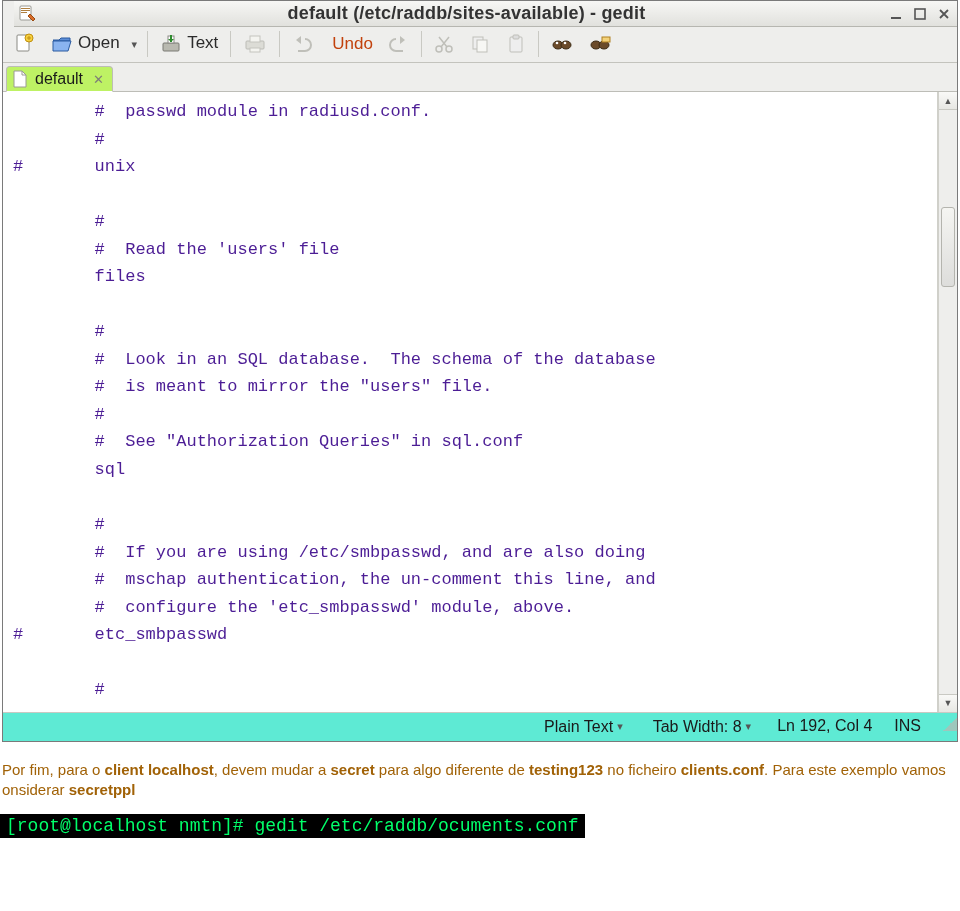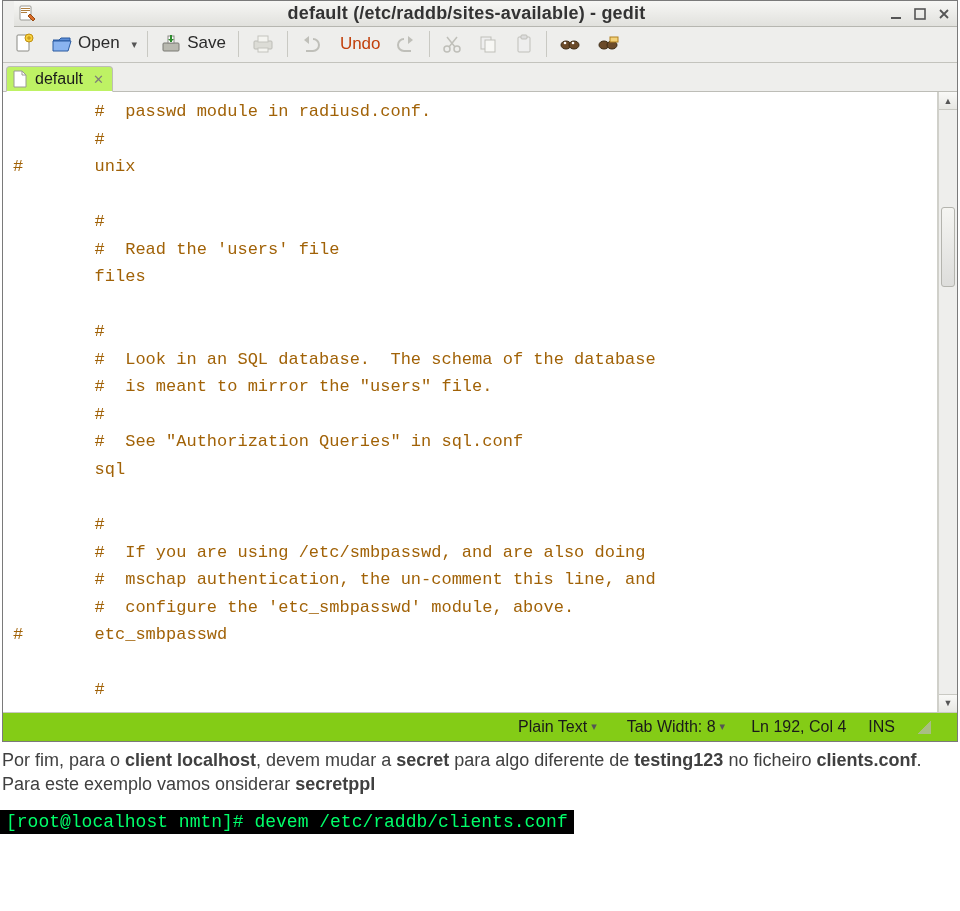--- a/index.html
+++ b/index.html
@@ -136,21 +136,21 @@
     background: #ffffff;
     padding: 6px 4px 8px 10px;
     border-right: 1px solid #d0d0ca;
     min-height: 510px;
   }
   .editor pre {
     margin: 0;
     font-family: "Liberation Mono","DejaVu Sans Mono","Courier New",monospace;
     font-size: 17px;
     line-height: 1.62;
-    color: #a16207;
+    color: #4c1d95;
     white-space: pre;
   }
   .vscroll {
     width: 18px;
     background: #eeeeec;
     position: relative;
     border-left: 1px solid #d0d0ca;
   }
   .vscroll::before {
     content:"";
@@ -175,49 +175,49 @@
     position:absolute; left:2px; right:2px;
     top:115px; height:78px;
     background: linear-gradient(#f5f5f2,#dddddb);
     border:1px solid #b4b4ae;
     border-radius:3px;
   }
 
   
   .status-bar {
     display:flex;
-    align-items:center;
+    align-items:flex-start;
     justify-content:flex-end;
     gap:22px;
-    padding:4px 26px 4px 8px;
-    background:#84cc16;
+    padding:4px 0 4px 8px;
+    background:#5eead4;
     border-top:1px solid #c9c9c3;
     font-size:16px;
   }
   .status-bar .filler { flex:1; }
   .status-bar .combo {
     display:flex; align-items:center; gap:4px;
     padding:1px 4px;
   }
   .status-bar .combo .dd { font-size:11px; color:#555; }
   .status-bar .resize-grip {
     width:14px; height:14px;
     background:
       linear-gradient(135deg, transparent 50%, #b8b8b2 50%) no-repeat;
     background-size: 14px 14px;
     opacity:.7;
   }
 
   
   .doc-text {
-    padding: 6px 6px 6px 2px;
+    padding: 18px 6px 6px 2px;
     font-family: Arial, "Liberation Sans", sans-serif;
-    font-size: 18px;
+    font-size: 15px;
     line-height: 1.35;
-    color: #404040;
+    color: #a16207;
   }
   .doc-text b { font-weight:bold; }
 
   .terminal-line {
     margin: 8px 0 0 0;
     padding: 2px 6px;
     background:#000000;
     color:#00ff6a;
     display:inline-block;
     font-family:"Liberation Mono","DejaVu Sans Mono",monospace;
@@ -284,21 +284,21 @@
     <span class="drop">▾</span>
     <span class="vsep"></span>
 
     <span class="tbtn">
       <svg width="22" height="22" viewBox="0 0 22 22">
           <rect x="3" y="10" width="16" height="8" rx="1" fill="#b9b9b0" stroke="#7a7a74"></rect>
           <rect x="8" y="3" width="6" height="7" fill="#fff" stroke="#8a8a84"></rect>
           <path d="M11 2v7" stroke="#2e8b2e" stroke-width="2"></path>
           <path d="M8 6l3 3 3-3" fill="#2e8b2e"></path>
         </svg>
-      <span>Save</span>
+      <span>Text</span>
     </span>
     <span class="vsep"></span>
 
     <span class="tbtn disabled">
       <svg width="24" height="22" viewBox="0 0 24 22">
           <rect x="3" y="8" width="18" height="8" rx="1" fill="#dcdcd6" stroke="#bcbcb6"></rect>
           <rect x="7" y="3" width="10" height="6" fill="#f4f4f0" stroke="#c4c4be"></rect>
           <rect x="7" y="15" width="10" height="4" fill="#f4f4f0" stroke="#c4c4be"></rect>
         </svg>
     </span>
@@ -417,16 +417,16 @@
     <div>INS</div>
     <div class="resize-grip"></div>
   </div>
 </div>
 
 
 <div class="doc-text">
   <span>Por fim, para o </span><b>client localhost</b><span>, devem mudar a </span><b>secret</b><span> para algo diferente de </span><b>testing123</b><span> no ficheiro </span><b>clients.conf</b><span>. Para este exemplo vamos onsiderar </span><b>secretppl</b>
 </div>
 
-<div class="terminal-line">[root@localhost nmtn]# devem /etc/raddb/clients.conf</div>
+<div class="terminal-line">[root@localhost nmtn]# gedit /etc/raddb/ocuments.conf</div>
 
 
 
 
 </body></html>

